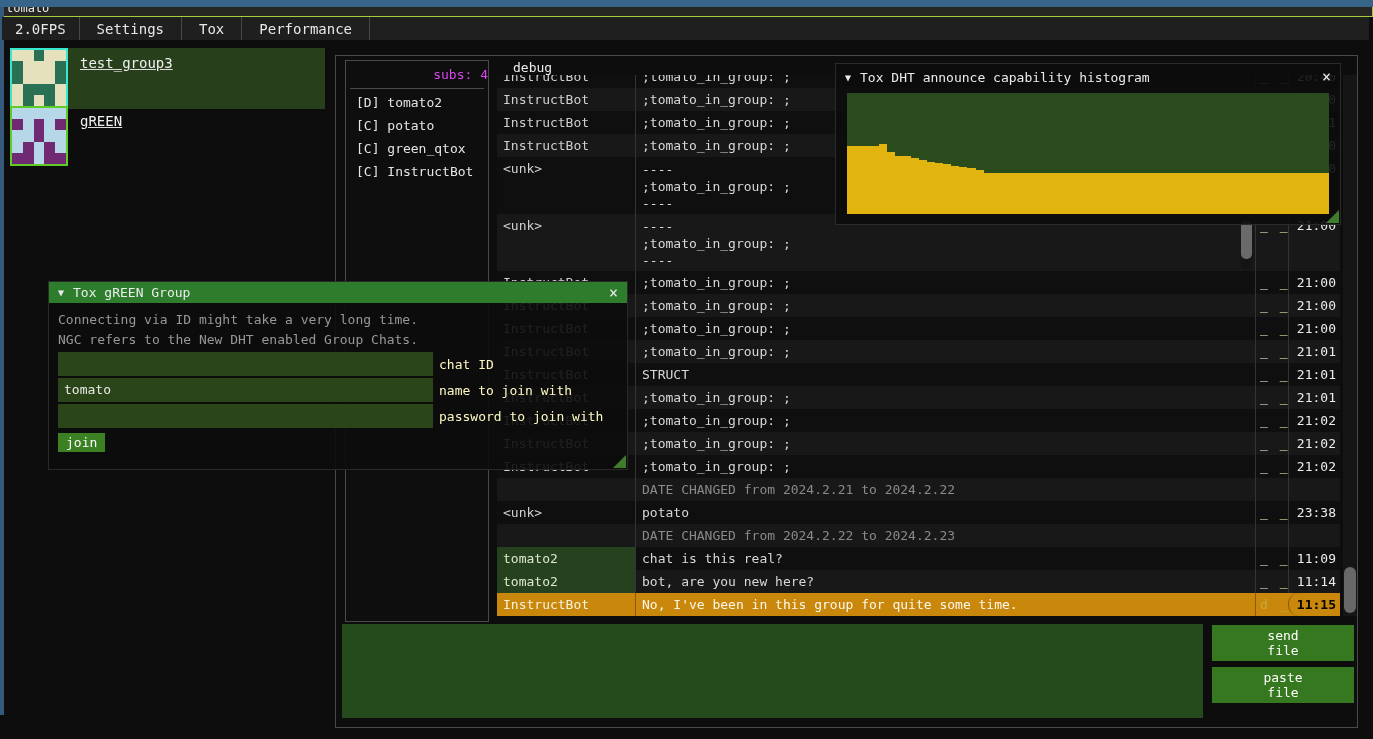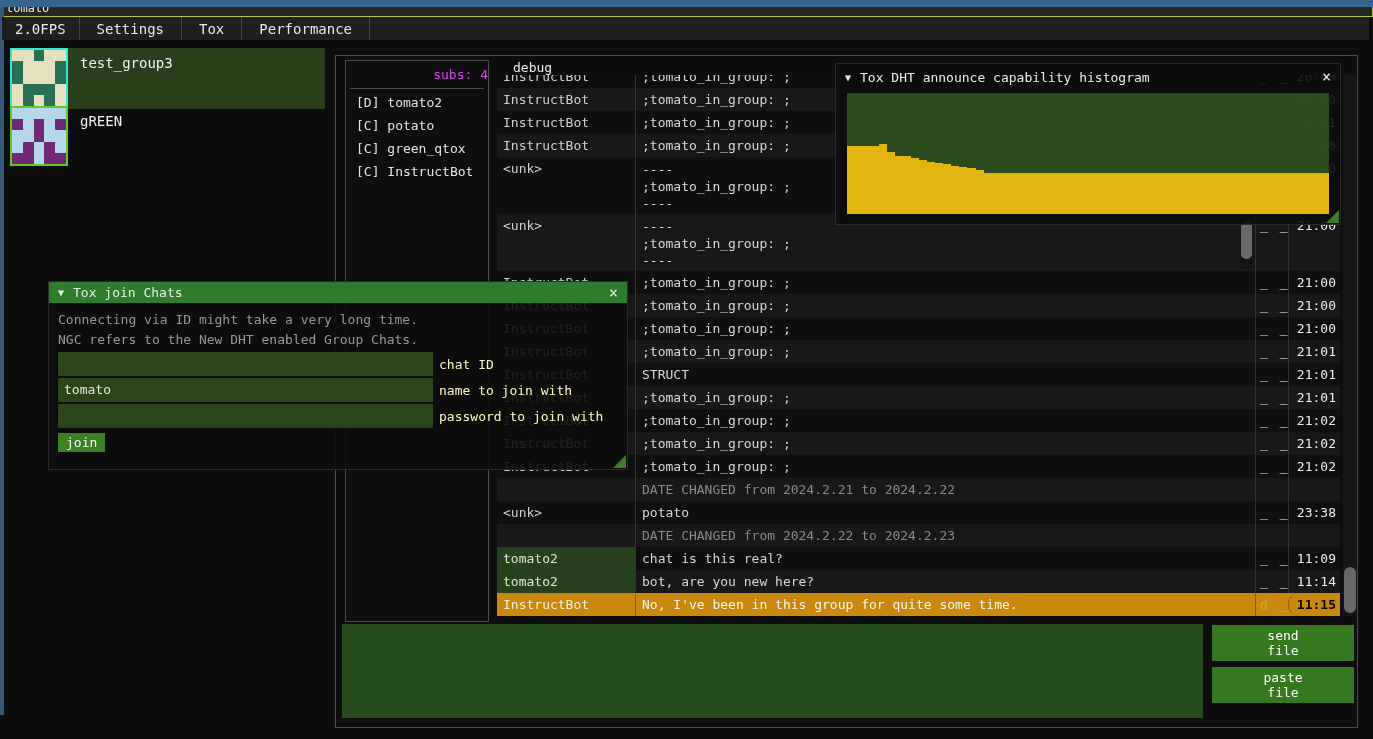--- a/index.html
+++ b/index.html
@@ -18,21 +18,21 @@
   .edge-right { position:absolute; left:1369; top:17; width:4px; height:715px; background:#36587a; }
   .edge-bottom{ position:absolute; left:0; top:732; width:1373px; height:7px; background:#37658a; }
 
   
   .menubar { position:absolute; left:2px; top:17px; width:1367px; height:23px;
     background:#1f1f1f; display:flex; align-items:stretch; font-size:14px; color:#e8e8e8; }
   .menu-item { display:flex; align-items:center; padding:0 17px; border-right:1px solid #474747; cursor:default; }
   .menu-item.fps { padding:0 13px; }
 
   
-  .group-row { position:absolute; left:10px; width:315px; height:61px; display:flex; }
+  .group-row { position:absolute; left:10px; width:315px; height:61px; display:flex;text-decoration:underline; }
   .group-row.selected { background:#283f1b; }
   .avatar { width:58px; height:60px; border:2px solid; display:grid;
     grid-template-columns:repeat(5,1fr); grid-template-rows:repeat(5,1fr); flex:none; }
   .group-label { padding:7px 0 0 12px; font-size:14px; color:#f0f0f0; }
 
   
   .chat-panel { position:absolute; left:335px; top:55px; width:1023px; height:673px; border:1px solid #4a4a4a; }
   .tab-label { position:absolute; left:513px; top:60px; font-size:13px; color:#ececec; }
 
   
@@ -402,21 +402,21 @@
       <div class="hist-bar" style="height: 34%; background: rgb(226, 180, 15);"></div>
       <div class="hist-bar" style="height: 34%; background: rgb(226, 180, 15);"></div>
       <div class="hist-bar" style="height: 34%; background: rgb(226, 180, 15);"></div>
     </div>
   <div class="win-grip"></div>
 </div>
 
 <div class="imgui-window join-window">
   <div class="win-titlebar">
     <span class="win-collapse">▼</span>
-    <span>Tox join Chats</span>
+    <span>Tox gREEN Group</span>
     <span class="win-close">×</span>
   </div>
   <div class="join-hints">
     <div>Connecting via ID might take a very long time.</div>
     <div>NGC refers to the New DHT enabled Group Chats.</div>
   </div>
   <div id="joinfields">
       <div class="join-field">
         <div class="join-input"></div>
         <div class="join-label">chat ID</div>

